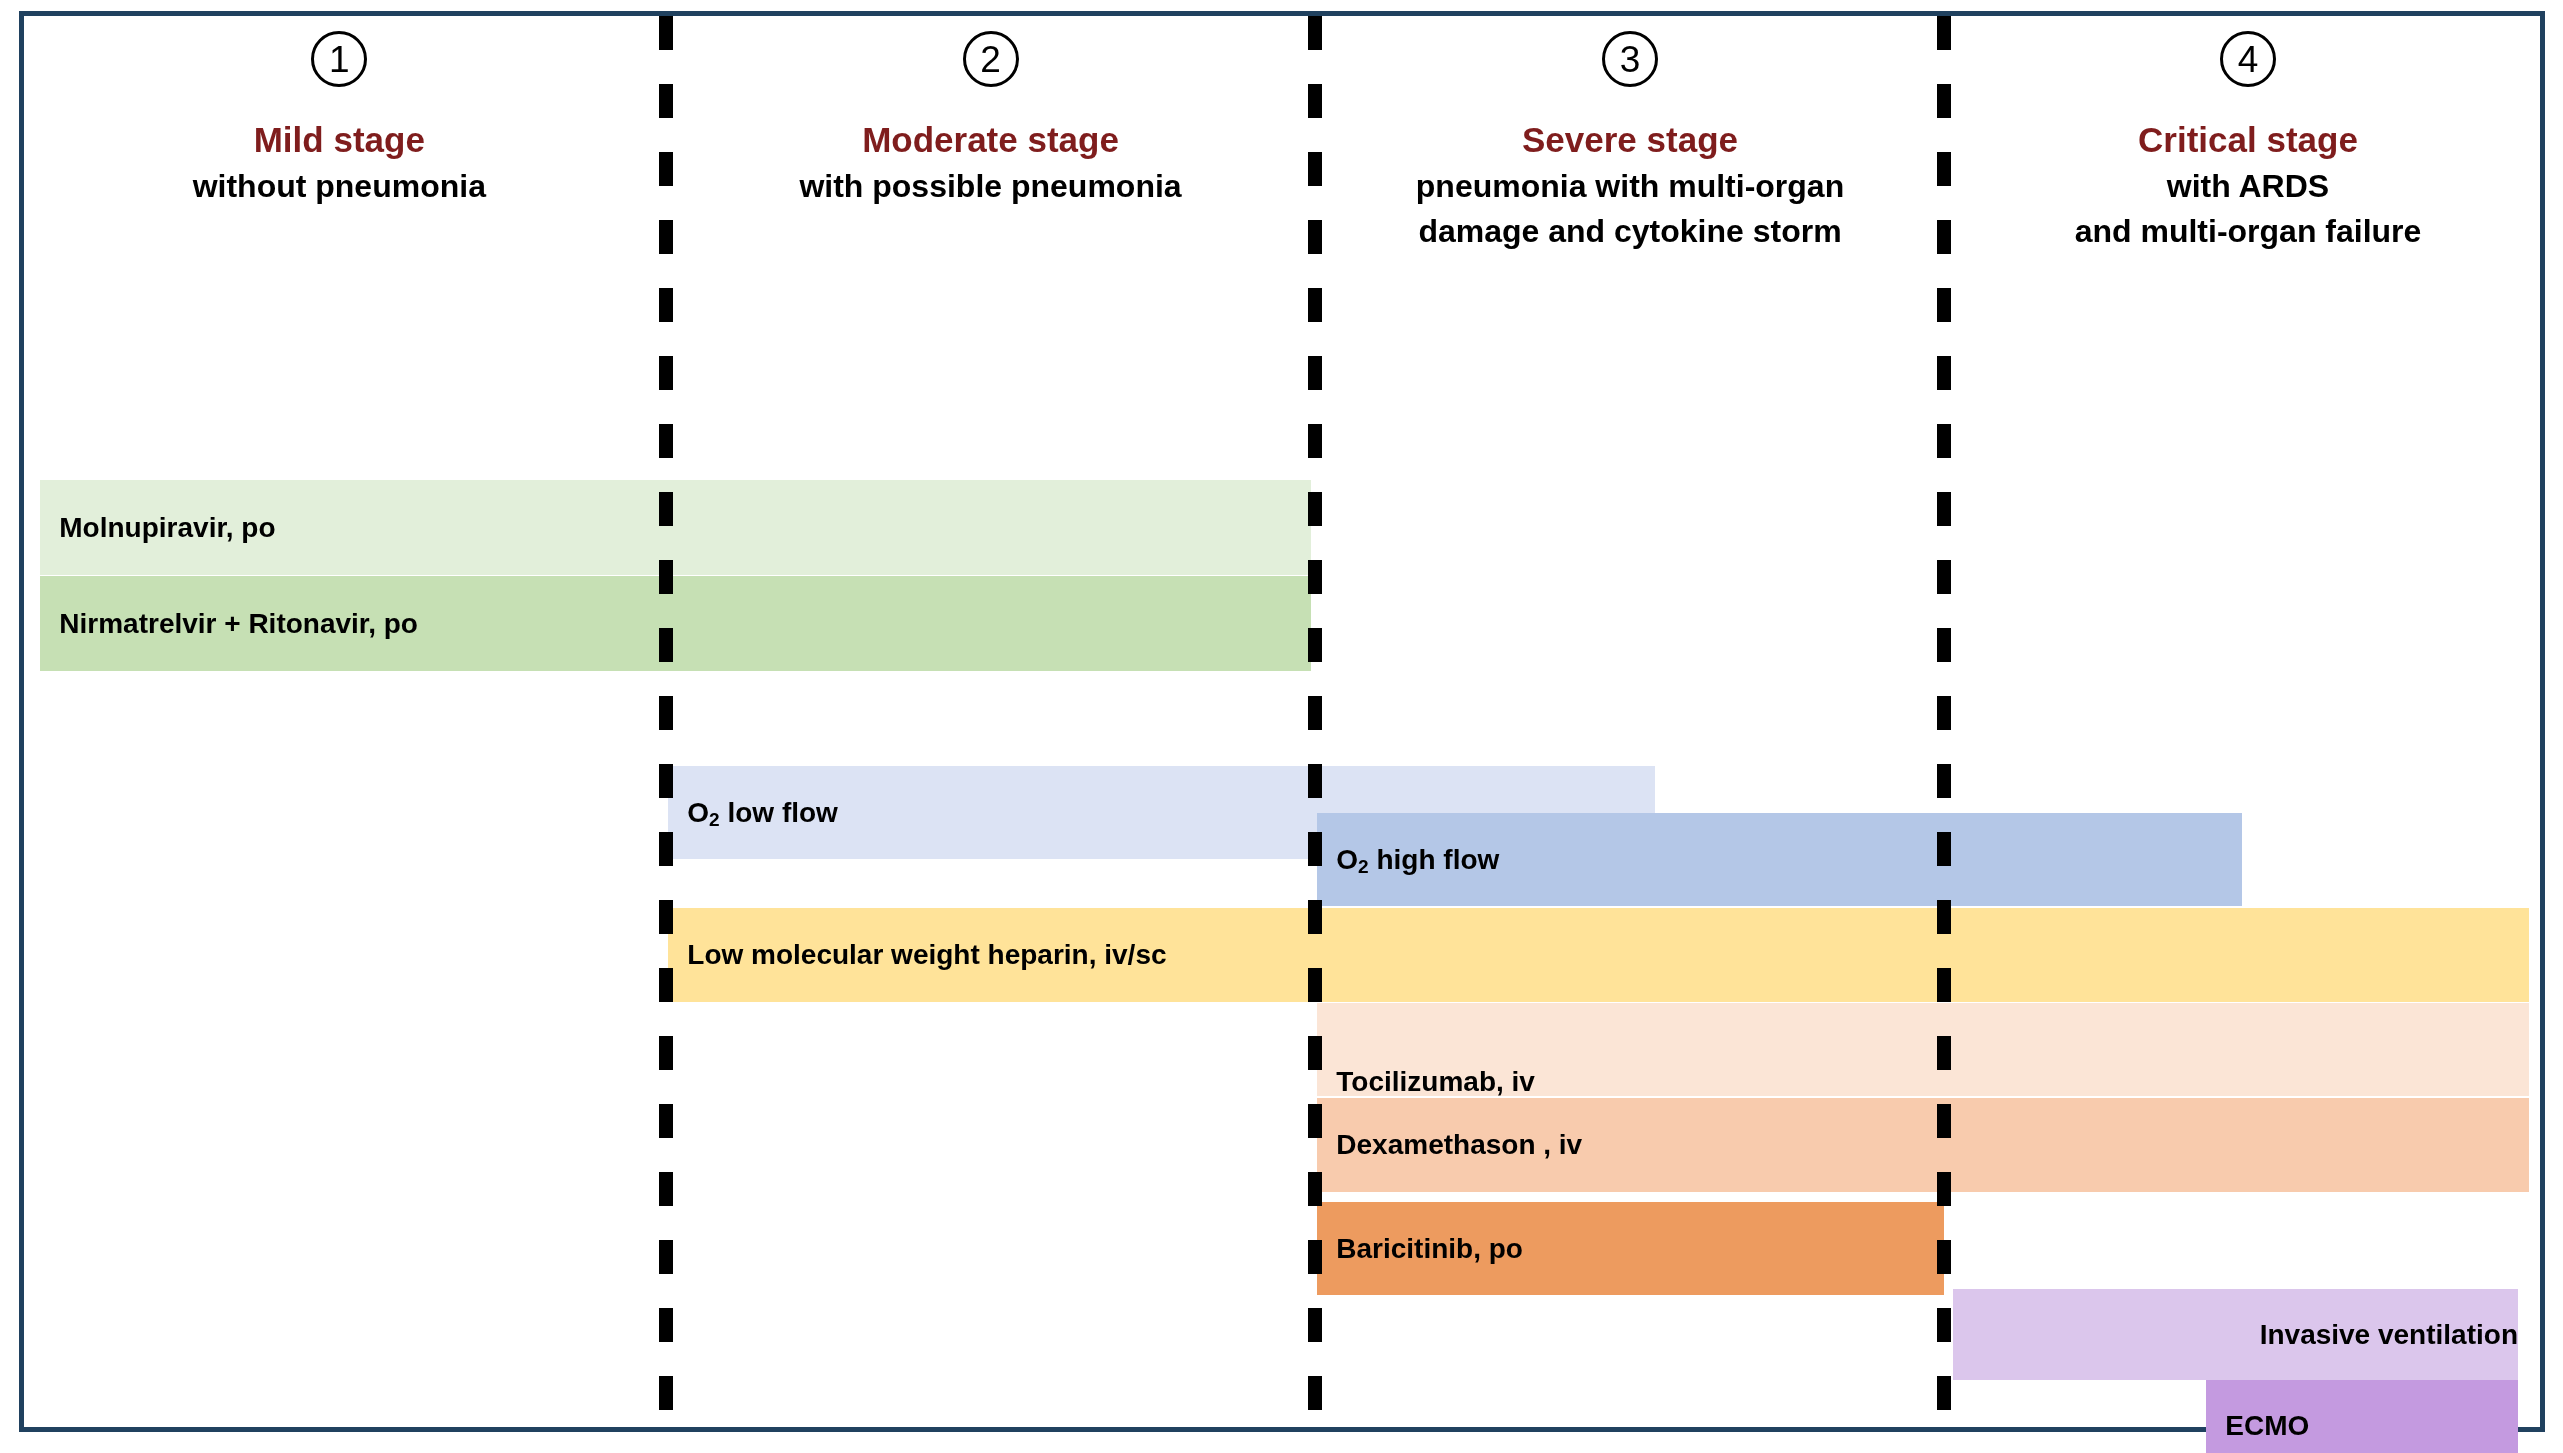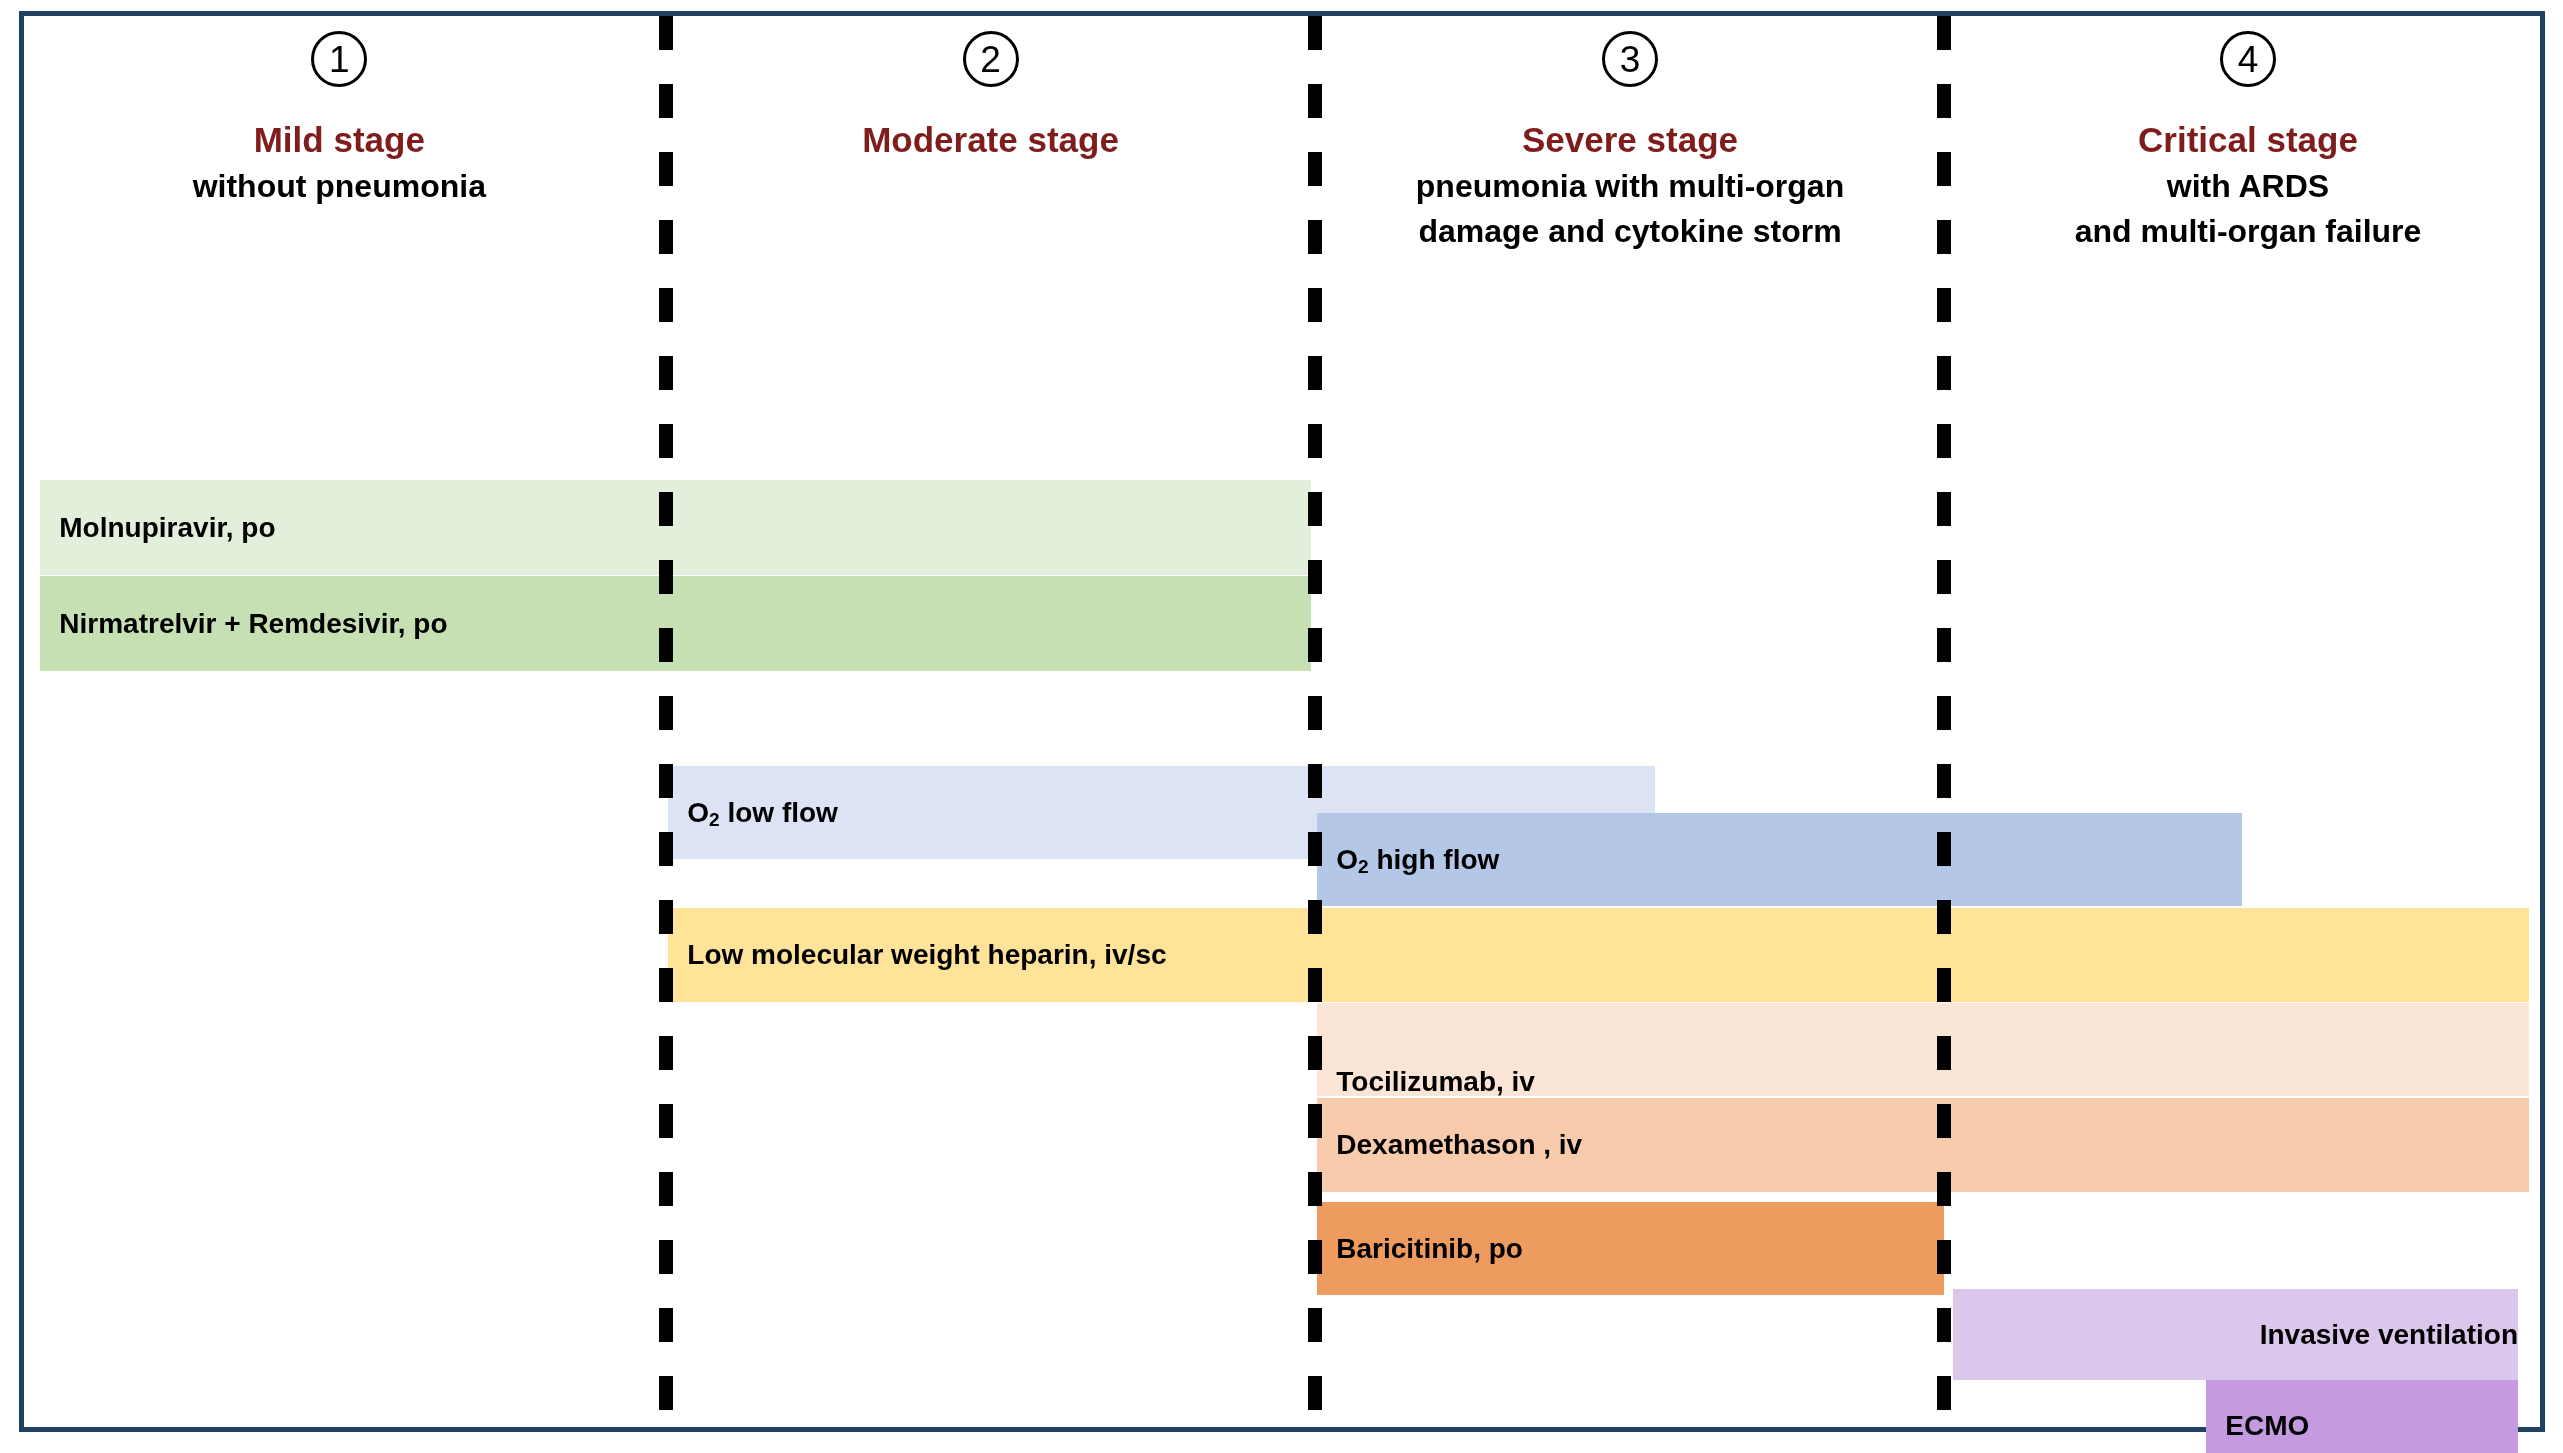--- a/index.html
+++ b/index.html
@@ -122,20 +122,21 @@
 
   <div class="stage-head" style="left:19.3px; width:640px;">
     <div class="stage-num">1</div>
     <div class="stage-title">Mild stage</div>
     <div class="stage-sub">without pneumonia</div>
   </div>
 
   <div class="stage-head" style="left:673px; width:635px;">
     <div class="stage-num">2</div>
     <div class="stage-title">Moderate stage</div>
+    <div class="stage-sub">with possible pneumonia</div>
   </div>
 
   <div class="stage-head" style="left:1322px; width:616px;">
     <div class="stage-num">3</div>
     <div class="stage-title">Severe stage</div>
     <div class="stage-sub">pneumonia with multi-organ</div>
     <div class="stage-sub" style="margin-top:3.1px;">damage and cytokine storm</div>
   </div>
 
   <div class="stage-head" style="left:1951px; width:594px;">
@@ -143,21 +144,21 @@
     <div class="stage-title">Critical stage</div>
     <div class="stage-sub">with ARDS</div>
     <div class="stage-sub" style="margin-top:3.1px;">and multi-organ failure</div>
   </div>
 
   <div class="bar" style="left:40px; top:480px; width:1271px; height:95px; background:#e2efda;">
     <span class="bar-label">Molnupiravir, po</span>
   </div>
 
   <div class="bar" style="left:40px; top:576px; width:1271px; height:95px; background:#c6e0b4;">
-    <span class="bar-label">Nirmatrelvir + Remdesivir, po</span>
+    <span class="bar-label">Nirmatrelvir + Ritonavir, po</span>
   </div>
 
 
   <div class="bar" style="left:668px; top:766px; width:987px; height:93px; background:#dce3f4;">
     <span class="bar-label">O<sub>2</sub> low flow</span>
   </div>
 
   <div class="bar" style="left:1317px; top:813px; width:925px; height:93px; background:#b4c7e7;">
     <span class="bar-label">O<sub>2</sub> high flow</span>
   </div>

